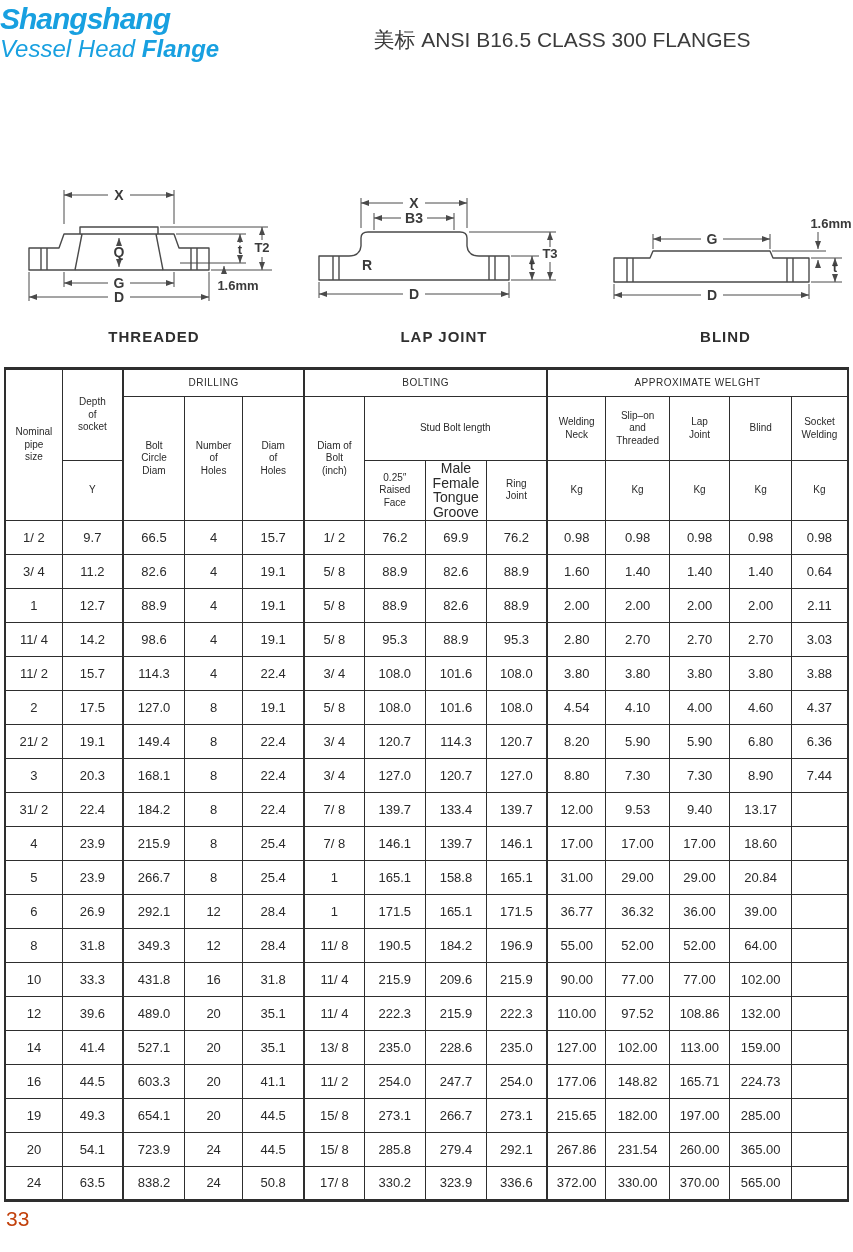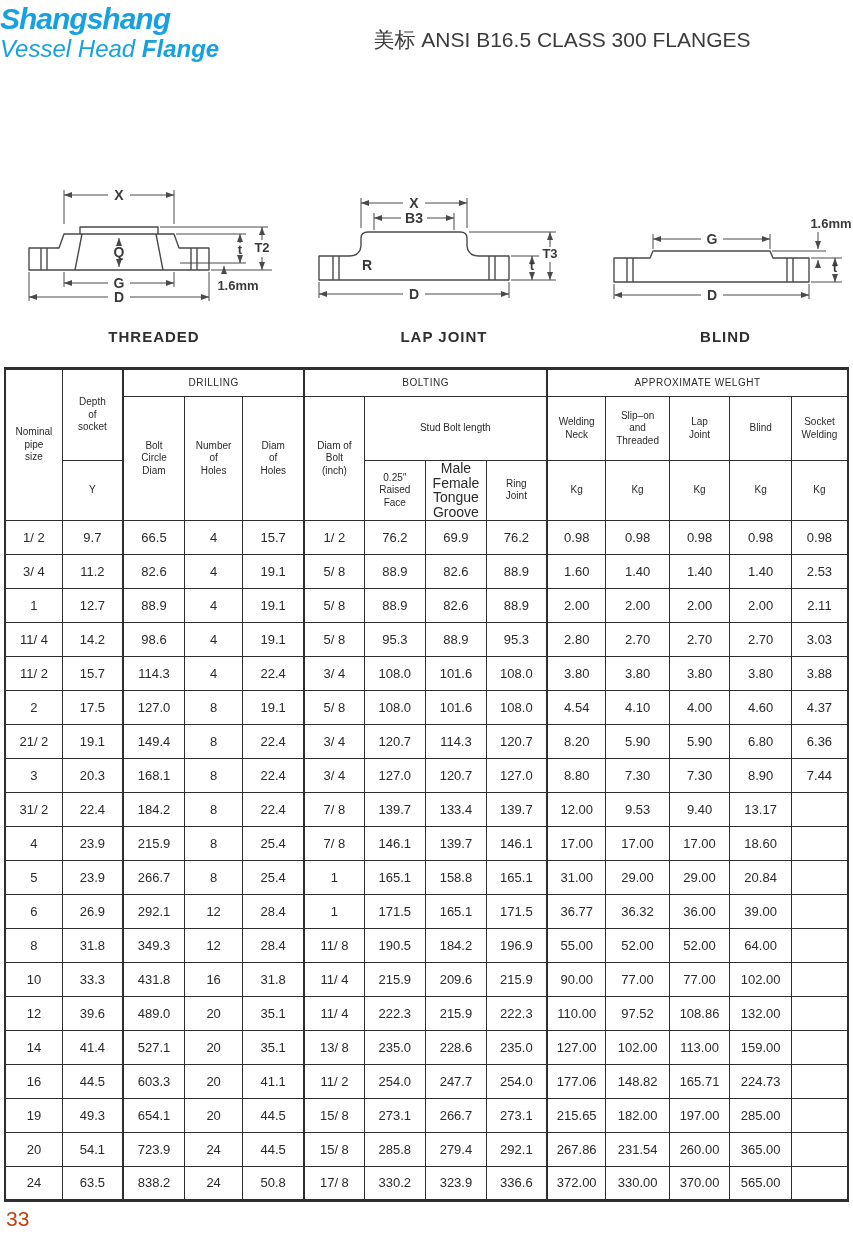--- a/index.html
+++ b/index.html
@@ -257,21 +257,21 @@
         <td>4</td>
         <td>19.1</td>
         <td class="gb">5/ 8</td>
         <td>88.9</td>
         <td>82.6</td>
         <td>88.9</td>
         <td class="gb">1.60</td>
         <td>1.40</td>
         <td>1.40</td>
         <td>1.40</td>
-        <td>2.53</td>
+        <td>0.64</td>
       </tr>
       <tr>
         <td>1</td>
         <td>12.7</td>
         <td class="gb">88.9</td>
         <td>4</td>
         <td>19.1</td>
         <td class="gb">5/ 8</td>
         <td>88.9</td>
         <td>82.6</td>

